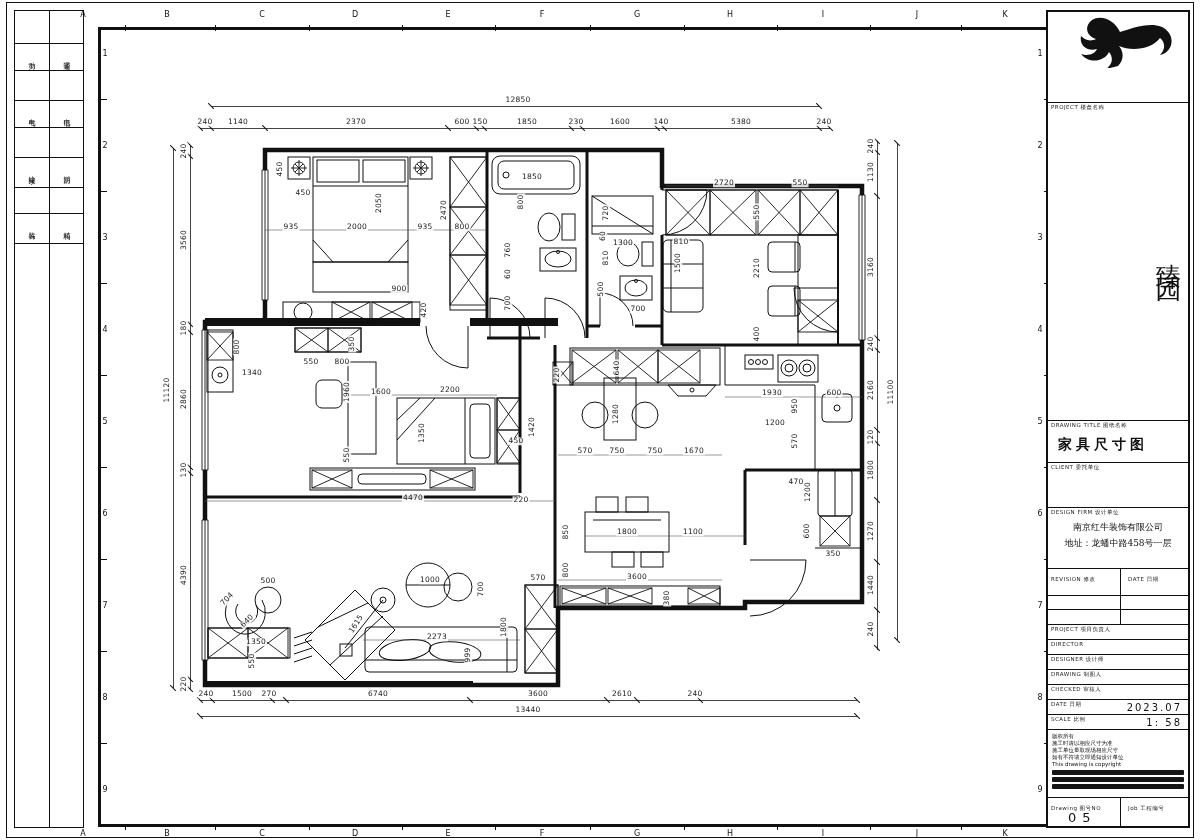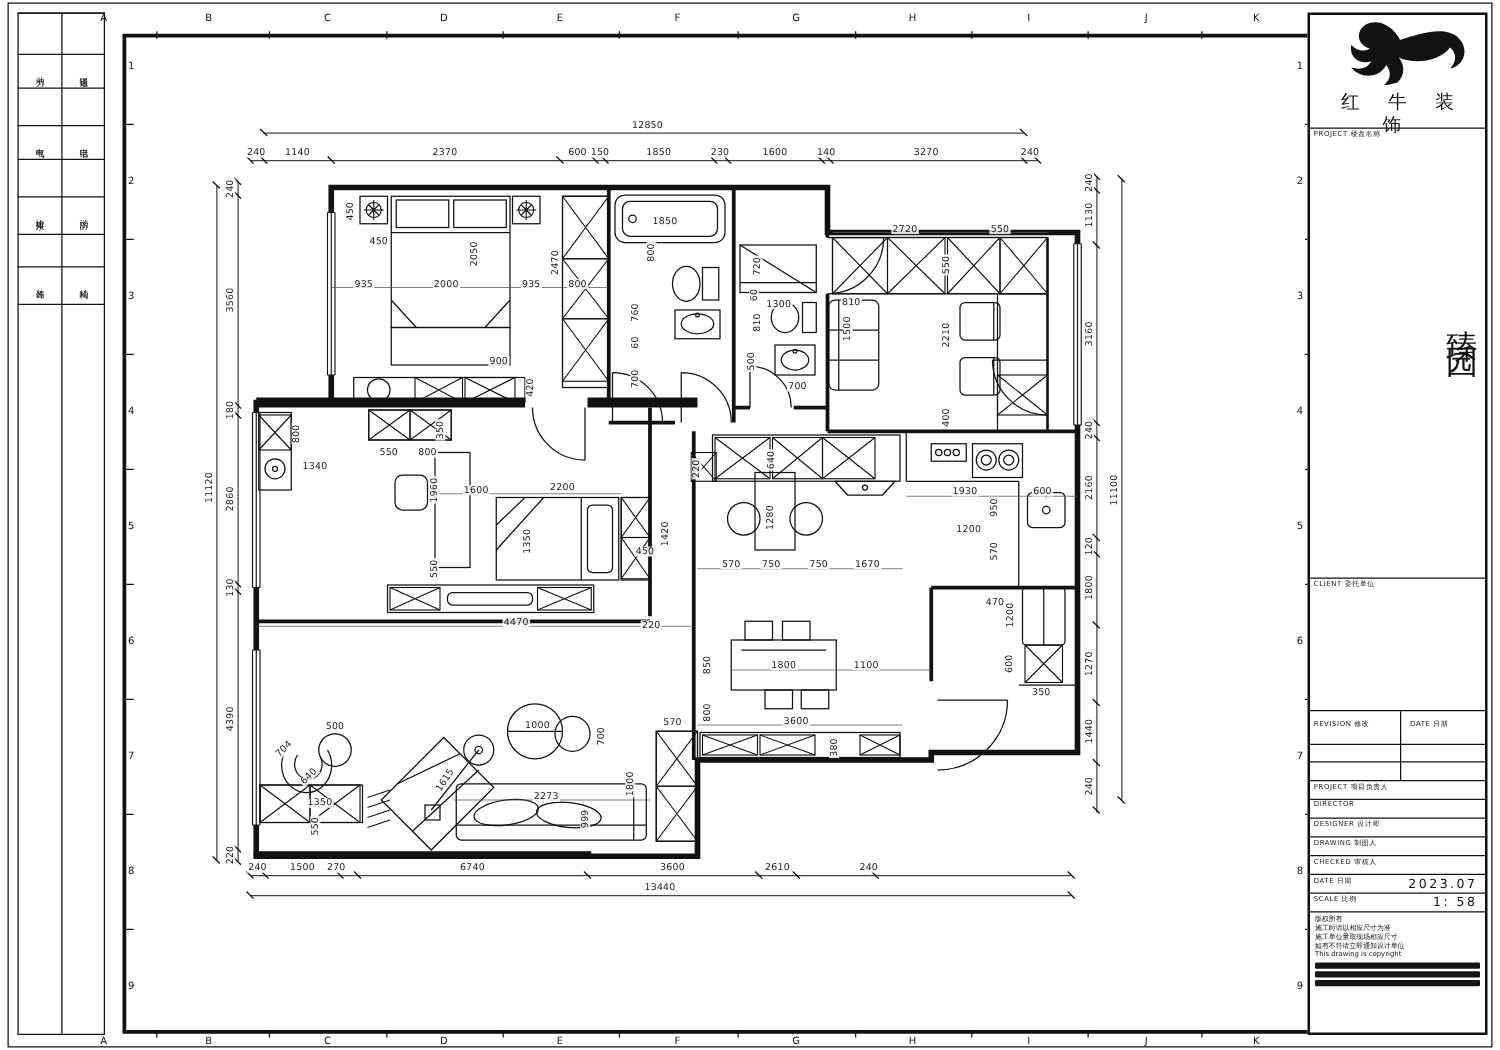--- a/index.html
+++ b/index.html
@@ -470,21 +470,21 @@
       <div class="dimtick" style="left: 830px; top: 128px;"></div>
       <span class="dimlabel" style="left: 205px; top: 122px; transform: translate(-50%, -50%) rotate(0deg);">240</span>
       <span class="dimlabel" style="left: 238px; top: 122px; transform: translate(-50%, -50%) rotate(0deg);">1140</span>
       <span class="dimlabel" style="left: 356px; top: 122px; transform: translate(-50%, -50%) rotate(0deg);">2370</span>
       <span class="dimlabel" style="left: 462px; top: 122px; transform: translate(-50%, -50%) rotate(0deg);">600</span>
       <span class="dimlabel" style="left: 480px; top: 122px; transform: translate(-50%, -50%) rotate(0deg);">150</span>
       <span class="dimlabel" style="left: 527px; top: 122px; transform: translate(-50%, -50%) rotate(0deg);">1850</span>
       <span class="dimlabel" style="left: 576px; top: 122px; transform: translate(-50%, -50%) rotate(0deg);">230</span>
       <span class="dimlabel" style="left: 620px; top: 122px; transform: translate(-50%, -50%) rotate(0deg);">1600</span>
       <span class="dimlabel" style="left: 661px; top: 122px; transform: translate(-50%, -50%) rotate(0deg);">140</span>
-      <span class="dimlabel" style="left: 741px; top: 122px; transform: translate(-50%, -50%) rotate(0deg);">3270</span>
+      <span class="dimlabel" style="left: 741px; top: 122px; transform: translate(-50%, -50%) rotate(0deg);">5380</span>
       <span class="dimlabel" style="left: 824px; top: 122px; transform: translate(-50%, -50%) rotate(0deg);">240</span>
       <div class="dimline" style="left: 173px; top: 148px; height: 540px; width: 1px;"></div>
       <div class="dimtick" style="left: 173px; top: 148px;"></div>
       <div class="dimtick" style="left: 173px; top: 688px;"></div>
       <span class="dimlabel" style="left: 167px; top: 390px; transform: translate(-50%, -50%) rotate(-90deg);">11120</span>
       <div class="dimline" style="left: 190px; top: 145px; height: 544px; width: 1px;"></div>
       <div class="dimtick" style="left: 190px; top: 145px;"></div>
       <div class="dimtick" style="left: 190px; top: 156px;"></div>
       <div class="dimtick" style="left: 190px; top: 324px;"></div>
       <div class="dimtick" style="left: 190px; top: 332px;"></div>
@@ -621,27 +621,35 @@
       <span class="dimlabel" style="left: 504px; top: 627px; transform: translate(-50%, -50%) rotate(-90deg);">1800</span>
       <span class="dimlabel" style="left: 430px; top: 580px; transform: translate(-50%, -50%) rotate(0deg);">1000</span>
       <span class="dimlabel" style="left: 481px; top: 589px; transform: translate(-50%, -50%) rotate(-90deg);">700</span>
       <span class="dimlabel" style="left: 538px; top: 578px; transform: translate(-50%, -50%) rotate(0deg);">570</span>
     </div>
 
   <aside class="tblock">
     <svg width="140" height="52" viewBox="0 0 140 52" style="position:absolute;left:0;top:4px;">
       <path fill="#111" d="M44,4 C36,10 38,20 48,23 C42,26 37,24 33,20 C31,30 40,36 49,33 C46,39 39,40 33,38 C41,48 56,46 61,36 C66,42 64,49 58,53 L70,50 C76,44 76,36 71,30 C84,36 104,33 112,22 C118,27 117,34 112,39 C122,37 127,26 121,17 C111,2 85,12 72,16 C67,5 54,-2 44,4 Z"></path>
     </svg>
-    <div class="brand">红 牛 装 饰</div>
     <div class="tb-sec" style="top:90px;height:0;"></div>
     <div class="tb-label" style="position:absolute;top:91px;">PROJECT 楼盘名称</div>
     <div class="pname">臻园</div>
 
+    <div class="tb-sec" style="top:408px;height:52px;">
+      <div class="tb-label">DRAWING TITLE 图纸名称</div>
+      <div class="dtitle">家具尺寸图</div>
+    </div>
     <div class="tb-sec" style="top:450px;height:45px;">
       <div class="tb-label">CLIENT 委托单位</div>
+    </div>
+    <div class="tb-sec" style="top:495px;height:61px;">
+      <div class="tb-label">DESIGN FIRM 设计单位</div>
+      <div class="firm">南京红牛装饰有限公司</div>
+      <div class="addr">地址：龙蟠中路458号一层</div>
     </div>
     <div class="tb-sec" style="top:556px;height:56px;">
       <div class="revcol"></div>
       <div class="tb-label" style="display:inline-block;width:66px;">REVISION 修改</div>
       <div class="tb-label" style="display:inline-block;">DATE 日期</div>
       <div style="position:absolute;left:0;top:26px;width:100%;height:1px;background:#111;"></div>
       <div style="position:absolute;left:0;top:40px;width:100%;height:1px;background:#111;"></div>
     </div>
     <div class="rolerow" style="top:612px;">
         <div class="tb-label">PROJECT 项目负责人</div>
@@ -669,14 +677,20 @@
     <div class="tb-sec" style="top:717px;height:68px;padding-top:3px;">
       <div class="note">版权所有</div>
       <div class="note">施工时请以相应尺寸为准</div>
       <div class="note">施工单位量取现场相应尺寸</div>
       <div class="note">如有不符请立即通知设计单位</div>
       <div class="note">This drawing is copyright</div>
       <div class="redact"></div>
       <div class="redact"></div>
       <div class="redact"></div>
     </div>
+    <div class="tb-sec" style="top:785px;height:31px;">
+      <div class="revcol"></div>
+      <div class="tb-label" style="display:inline-block;width:66px;">Drawing 图号NO</div>
+      <div class="tb-label" style="display:inline-block;">Job 工程编号</div>
+      <div style="position:absolute;left:20px;top:12px;font-size:13px;letter-spacing:6px;">05</div>
+    </div>
   </aside>
 </div>
 
 </body></html>

